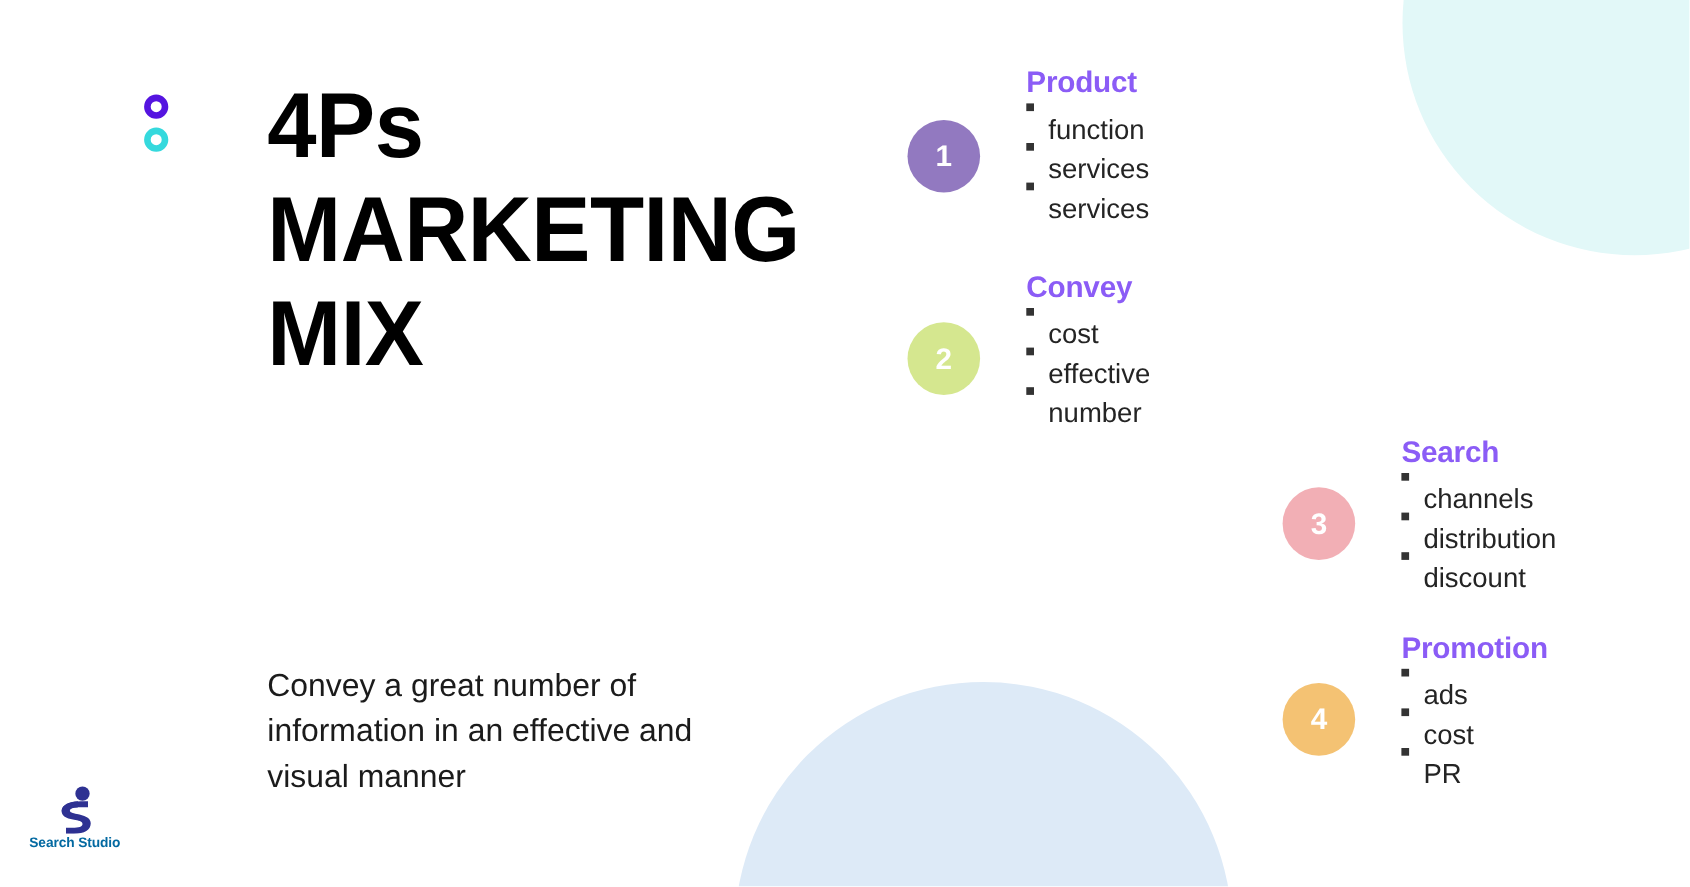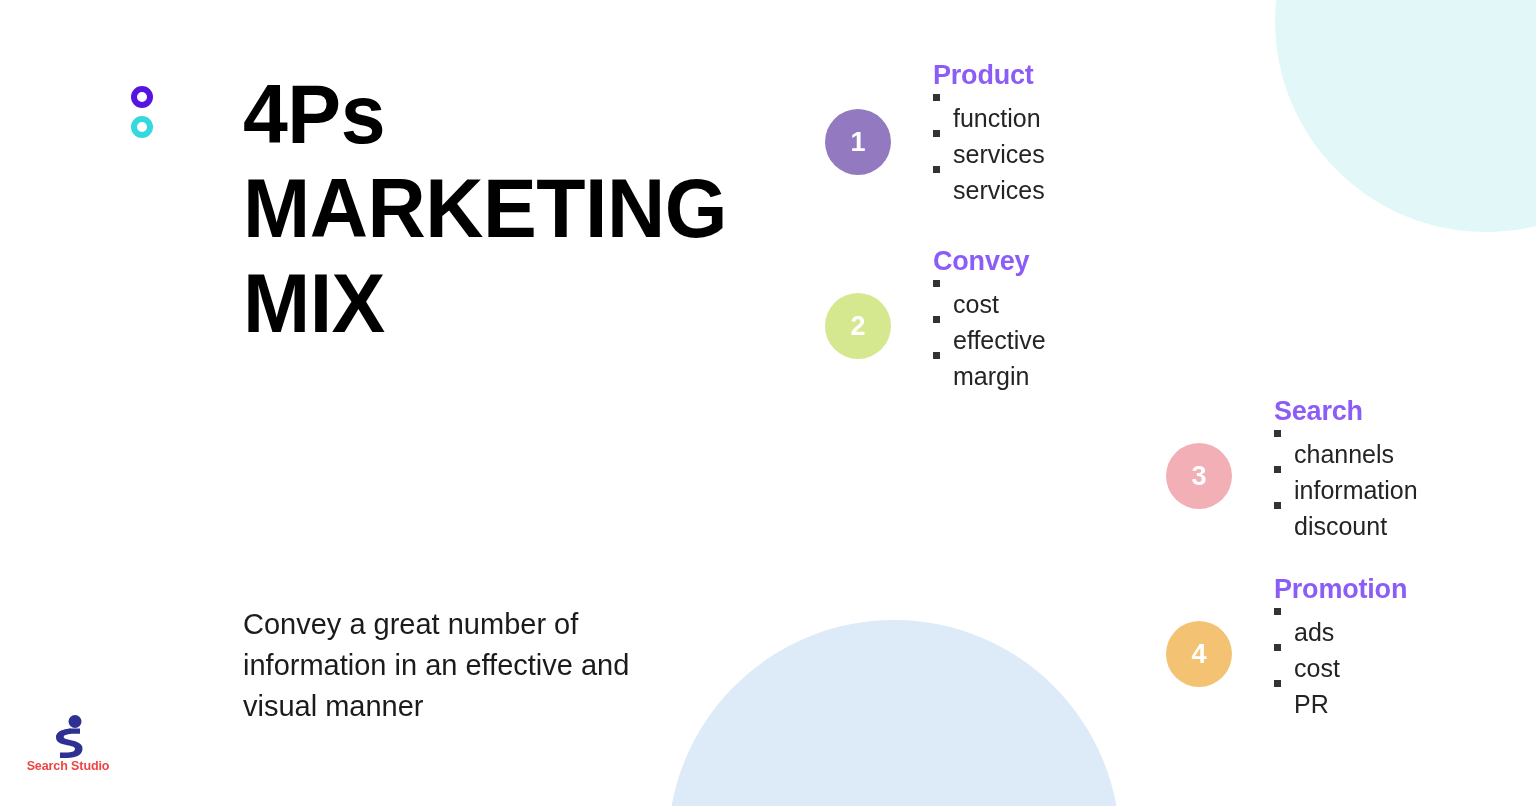--- a/index.html
+++ b/index.html
@@ -164,21 +164,21 @@
   }
   .logo-mark {
     display: block;
     margin: 0 auto;
   }
   .logo-text {
     display: block;
     text-align: center;
     font-size: 12.5px;
     font-weight: 700;
-    color: #ef4444;
+    color: #0369a1;
     letter-spacing: -0.1px;
     margin-top: 1px;
   }
 </style>
 </head>
 <body>
 
 <div class="slide">
 
   <div class="shape-mint"></div>
@@ -230,40 +230,40 @@
         <li>
             <span class="bullet"></span>
             <span>cost</span>
           </li>
         <li>
             <span class="bullet"></span>
             <span>effective</span>
           </li>
         <li>
             <span class="bullet"></span>
-            <span>margin</span>
+            <span>number</span>
           </li>
       </ul>
     </div>
   </div>
 
   <div class="group" id="group-3" style="left:1166px; top:396px;">
     <div class="bubble" style="top:47px; background:#f2afb5;">
       <span>3</span>
     </div>
     <div class="content">
       <div class="g-title">Search</div>
       <ul class="g-list">
         <li>
             <span class="bullet"></span>
             <span>channels</span>
           </li>
         <li>
             <span class="bullet"></span>
-            <span>information</span>
+            <span>distribution</span>
           </li>
         <li>
             <span class="bullet"></span>
             <span>discount</span>
           </li>
       </ul>
     </div>
   </div>
 
   <div class="group" id="group-4" style="left:1166px; top:574px;">

